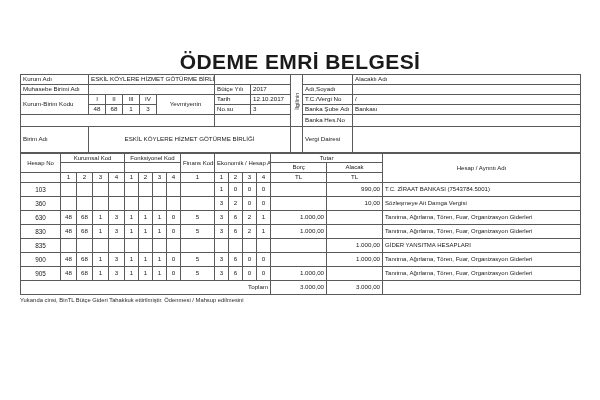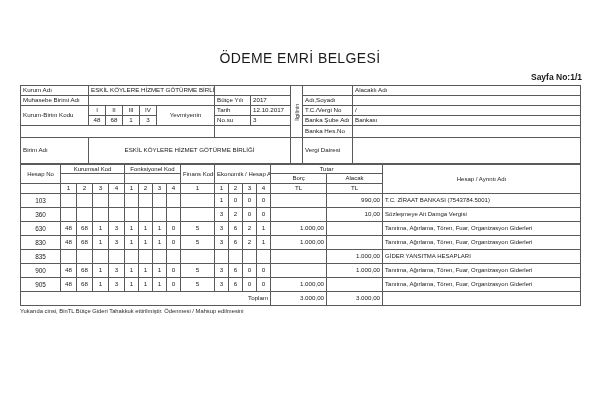--- a/index.html
+++ b/index.html
@@ -14,22 +14,22 @@
   }
   #page {
     position: relative;
     width: 600px;
     height: 400px;
     background: #ffffff;
     box-sizing: border-box;
   }
   .doc-title {
     text-align: center;
-    font-size: 14px;
-    font-weight: normal;
+    font-size: 21px;
+    font-weight: bold;
     letter-spacing: 0.4px;
     margin: 0;
     padding-top: 50px;
   }
   .page-no {
     text-align: right;
     font-size: 8.5px;
     font-weight: bold;
     padding-right: 18px;
     padding-top: 6px;
@@ -82,21 +82,20 @@
     overflow: hidden;
   }
   .spacer-row td { height: 9px; }
 </style>
 </head>
 <body>
 
 <div id="page">
 
   <div class="doc-title">ÖDEME EMRİ BELGESİ</div>
-  <div class="page-no">Sayfa No:1/1</div>
 
   <div class="sheet">
     <table class="grid">
       <colgroup>
         <col style="width:68px">
           <col style="width:17px">
           <col style="width:17px">
           <col style="width:17px">
         <col style="width:17px">
           <col style="width:58px">

